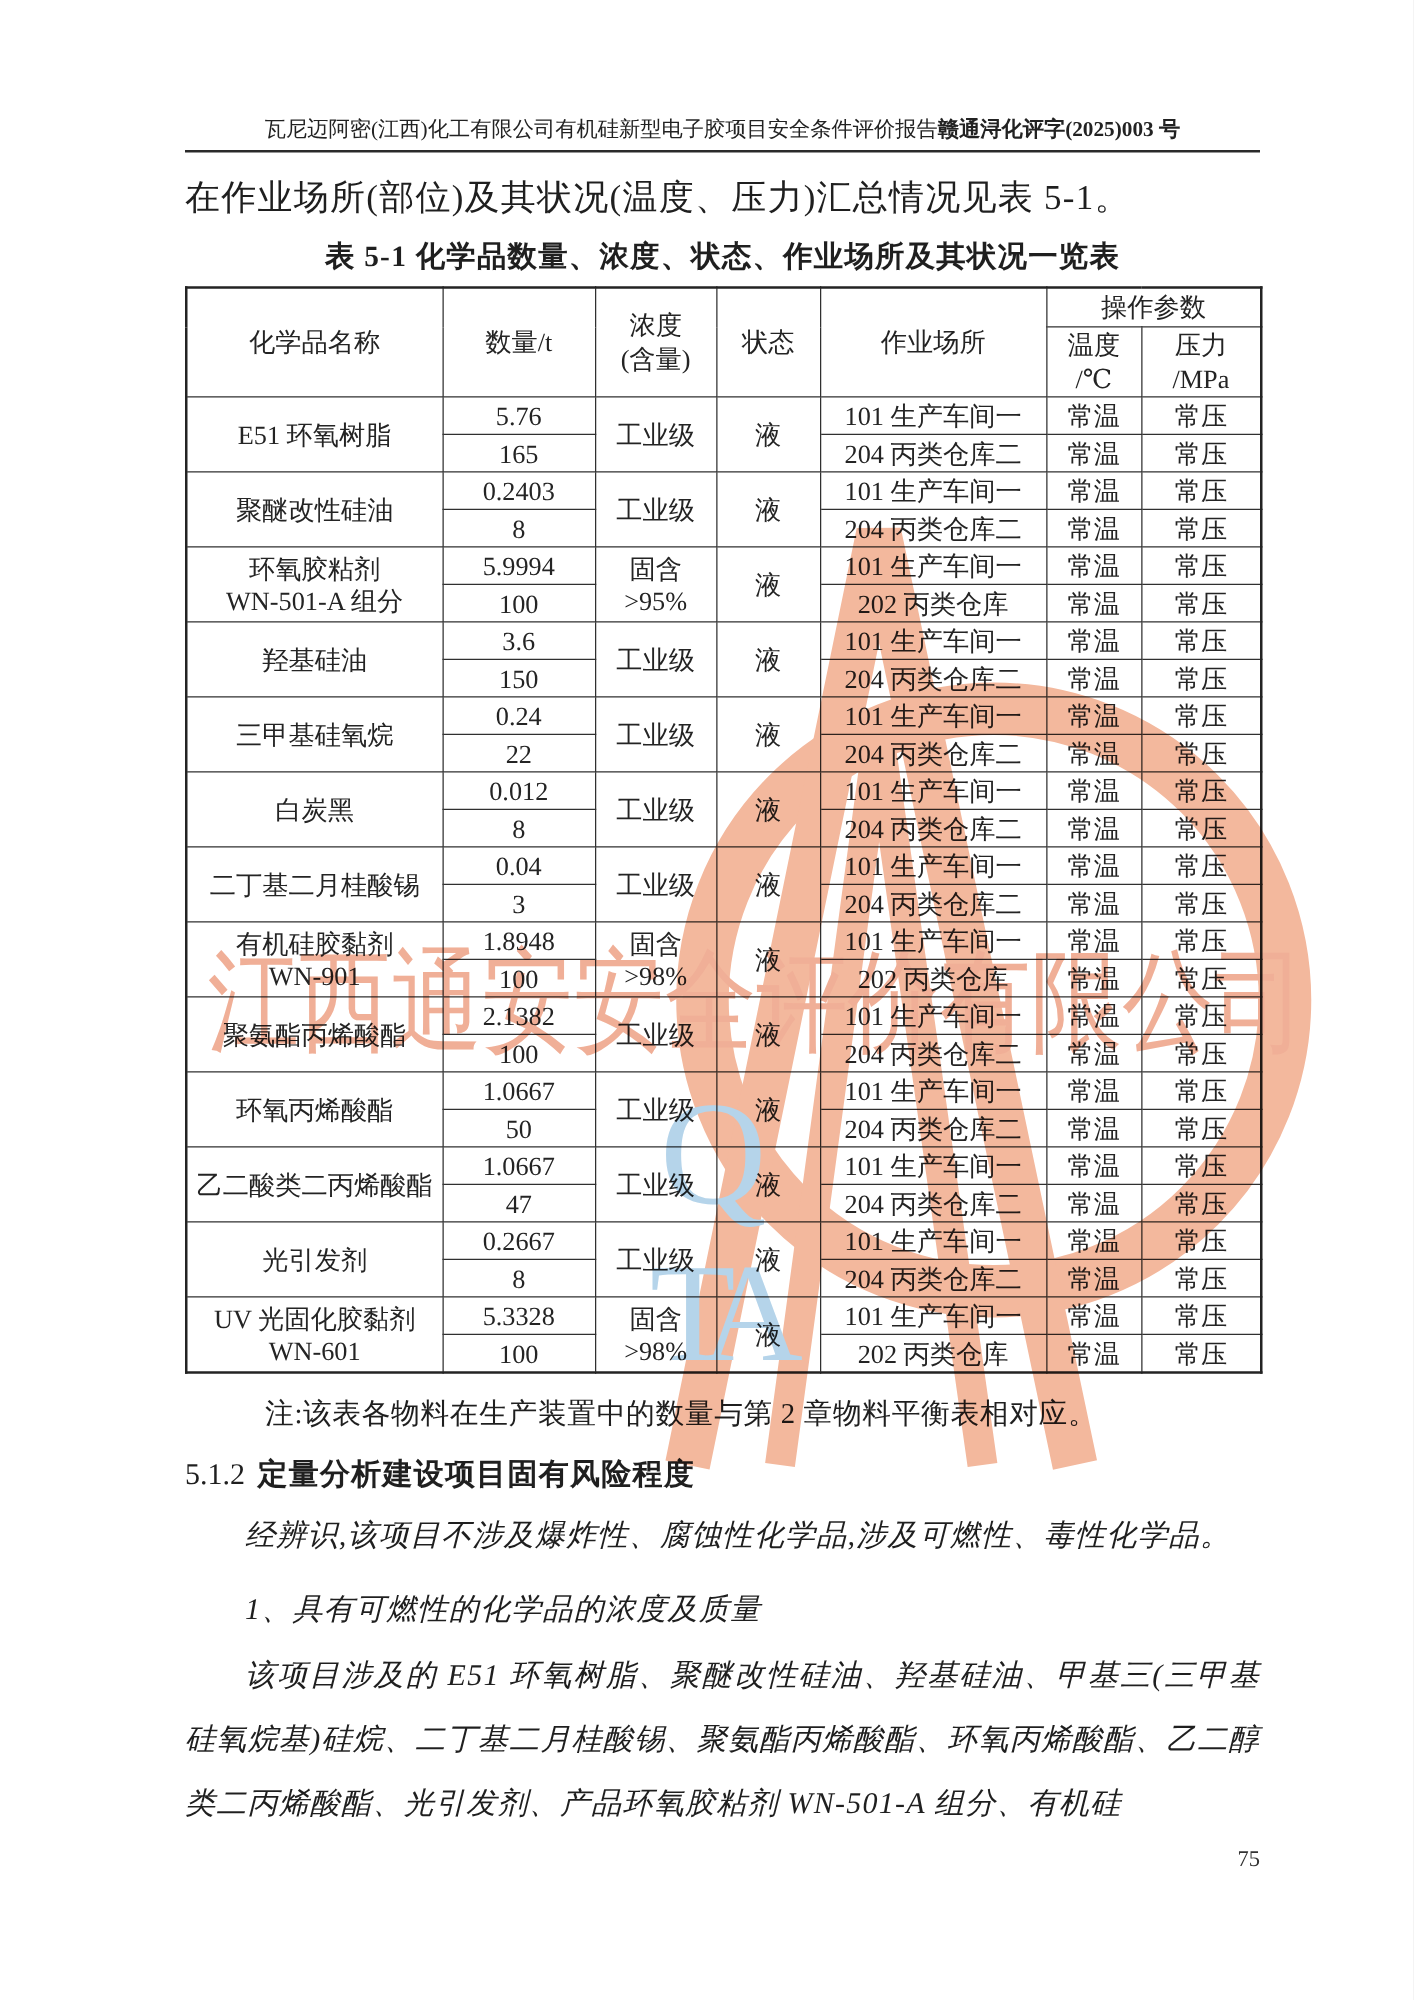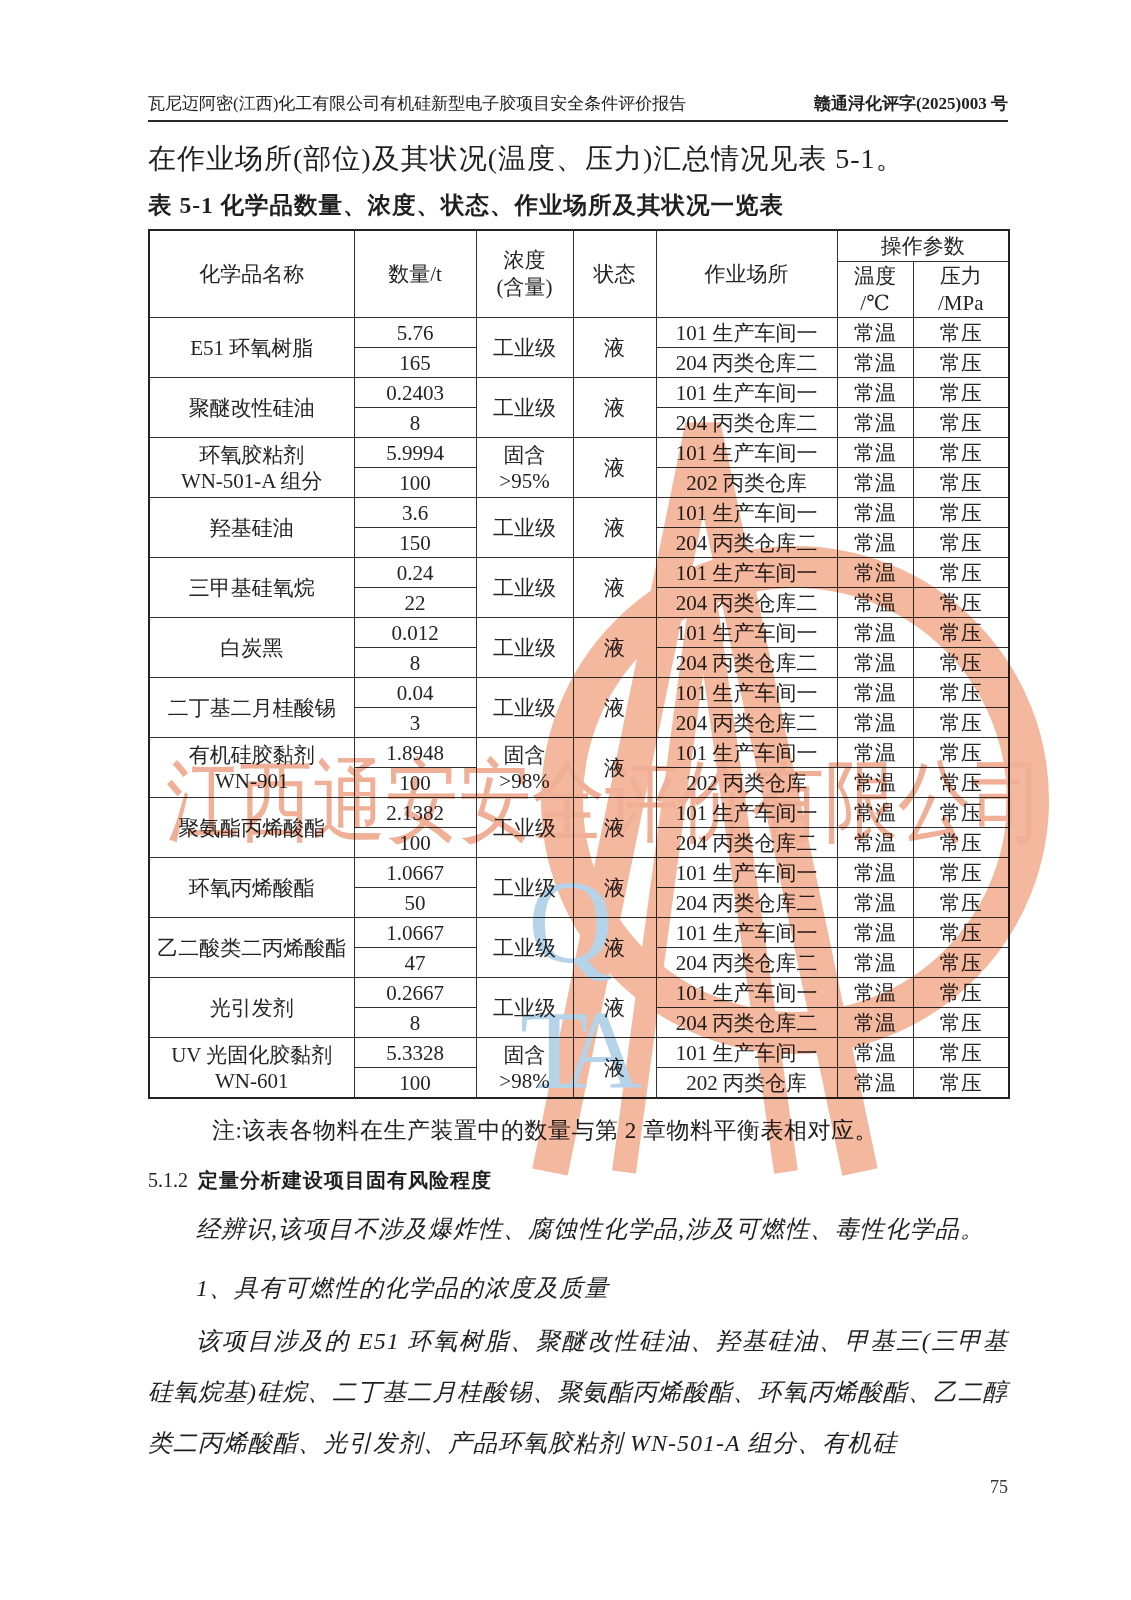--- a/index.html
+++ b/index.html
@@ -12,35 +12,36 @@
     font-family:"Liberation Serif","DejaVu Serif",serif;
     color:#1f1f1f;
   }
   .content{
     position:relative;
     padding:92px 123px 0 148px;
     z-index:1;
   }
   
   .header{
-    display:flex;justify-content:space-between;align-items:flex-end;
+    display:flex;justify-content:center;align-items:flex-end;
     font-size:17px;color:#222;
     border-bottom:2px solid #2a2a2a;
     padding-bottom:5px;
   }
   .header .right{font-weight:bold;}
   
   .intro{
     margin:20px 0 0 0;
     font-size:28px;line-height:34px;
     letter-spacing:1px;
   }
   
   .table-title{
     margin:13px 0 8px 0;
+    text-align:center;
     font-size:23.5px;font-weight:bold;
     letter-spacing:1px;
   }
   
   table.chem{
     width:860px;
     border-collapse:collapse;
     table-layout:fixed;
     font-size:21px;
     color:#242424;
@@ -62,21 +63,21 @@
   
   .note{
     margin:15px 0 0 0;
     padding-left:64px;
     font-size:23px;line-height:33px;
     letter-spacing:0.5px;
   }
   
   .sec-heading{
     margin:15px 0 0 0;
-    font-size:20px;line-height:36px;
+    font-size:24px;line-height:36px;
     font-weight:normal;
   }
   .sec-heading .num{font-weight:normal;margin-right:10px;}
   .sec-heading .ttl{font-weight:bold;letter-spacing:1px;}
   .body-p{
     margin:4px 0 0 0;
     font-size:24px;line-height:55px;
     letter-spacing:1px;
   }
   .indent{text-indent:2em;font-style:italic;}

